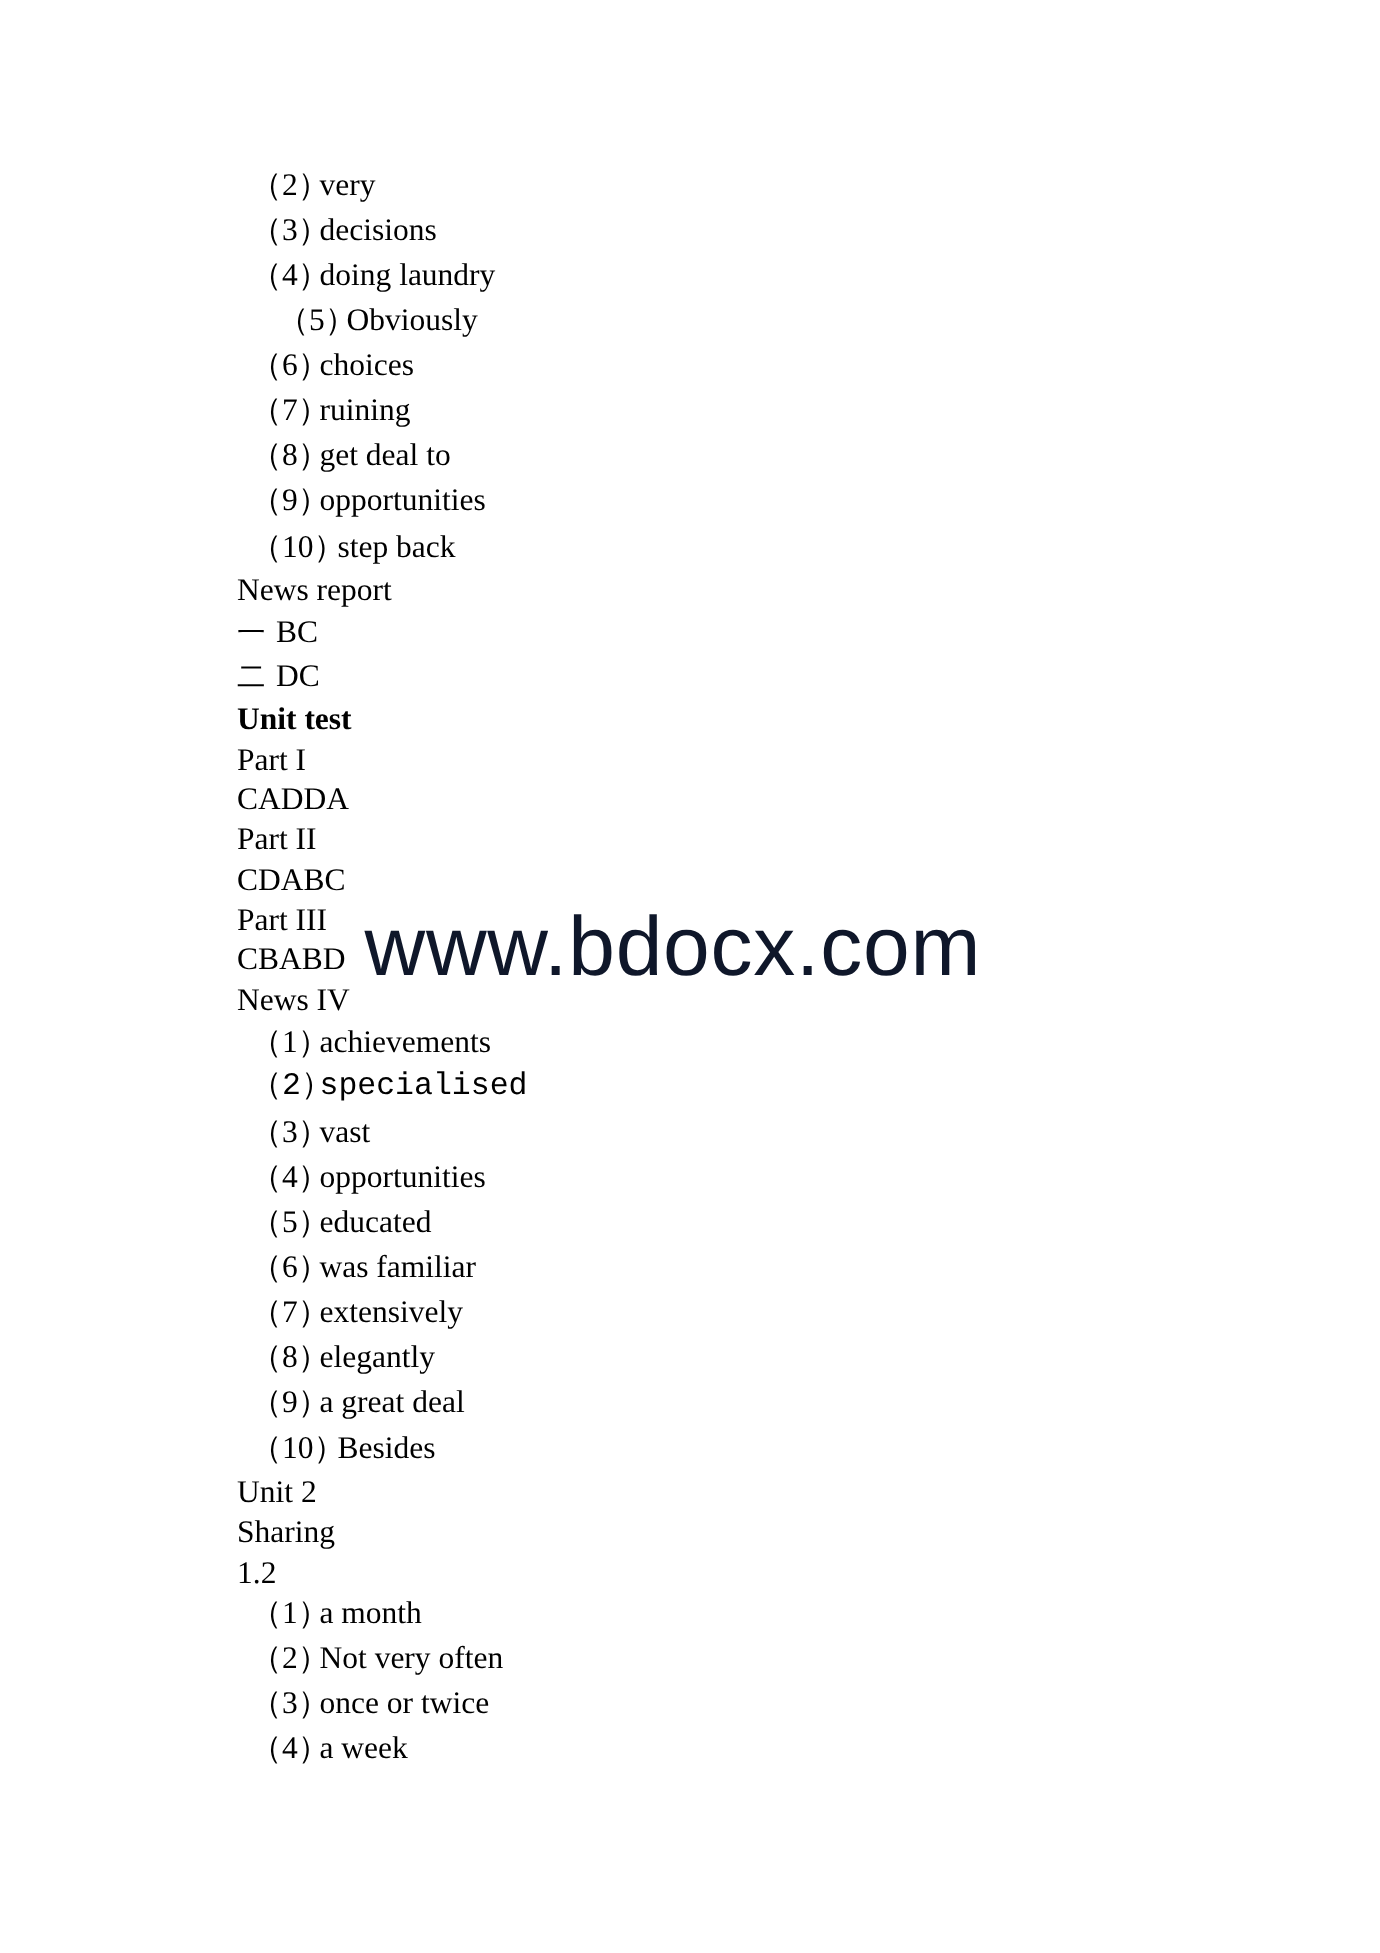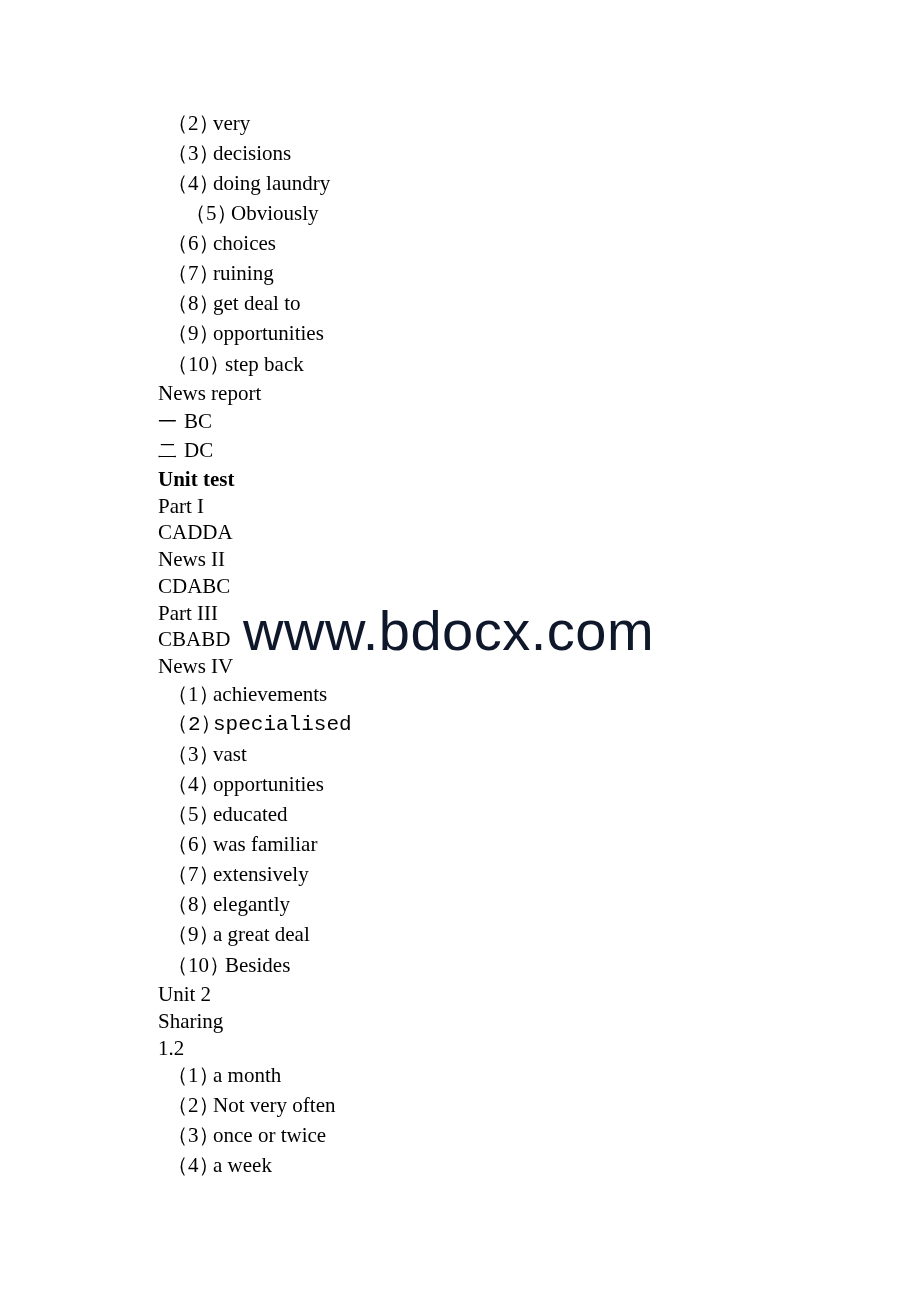--- a/index.html
+++ b/index.html
@@ -97,21 +97,21 @@
     <div class="doc-line line-item" style="top: 263px;"><span class="num num-1">（7）</span><span class="txt">ruining</span></div>
     <div class="doc-line line-item" style="top: 293px;"><span class="num num-1">（8）</span><span class="txt">get deal to</span></div>
     <div class="doc-line line-item" style="top: 323px;"><span class="num num-1">（9）</span><span class="txt">opportunities</span></div>
     <div class="doc-line line-item" style="top: 354px;"><span class="num num-2">（10）</span><span class="txt">step back</span></div>
     <div class="doc-line line-head" style="top: 383px;"><span class="txt">News report</span></div>
     <div class="doc-line line-head" style="top: 411px;"><span class="cjk-num">一</span><span class="txt">BC</span></div>
     <div class="doc-line line-head" style="top: 440px;"><span class="cjk-num">二</span><span class="txt">DC</span></div>
     <div class="doc-line line-head" style="top: 469px; font-weight: bold;"><span class="txt">Unit test</span></div>
     <div class="doc-line line-head" style="top: 496px;"><span class="txt">Part I</span></div>
     <div class="doc-line line-head" style="top: 522px;"><span class="txt">CADDA</span></div>
-    <div class="doc-line line-head" style="top: 549px;"><span class="txt">News II</span></div>
+    <div class="doc-line line-head" style="top: 549px;"><span class="txt">Part II</span></div>
     <div class="doc-line line-head" style="top: 576px;"><span class="txt">CDABC</span></div>
     <div class="doc-line line-head" style="top: 603px;"><span class="txt">Part III</span></div>
     <div class="doc-line line-head" style="top: 629px;"><span class="txt">CBABD</span></div>
     <div class="doc-line line-head" style="top: 656px;"><span class="txt">News IV</span></div>
     <div class="doc-line line-item" style="top: 684px;"><span class="num num-1">（1）</span><span class="txt">achievements</span></div>
     <div class="doc-line line-item" style="top: 714px; font-family: Liberation Mono, monospace;"><span class="num num-1">（2）</span><span class="txt">specialised</span></div>
     <div class="doc-line line-item" style="top: 744px;"><span class="num num-1">（3）</span><span class="txt">vast</span></div>
     <div class="doc-line line-item" style="top: 774px;"><span class="num num-1">（4）</span><span class="txt">opportunities</span></div>
     <div class="doc-line line-item" style="top: 804px;"><span class="num num-1">（5）</span><span class="txt">educated</span></div>
     <div class="doc-line line-item" style="top: 834px;"><span class="num num-1">（6）</span><span class="txt">was familiar</span></div>

